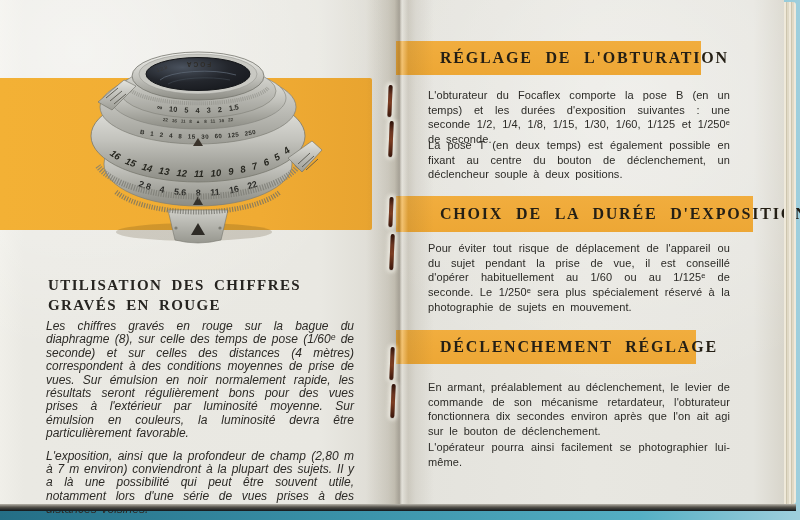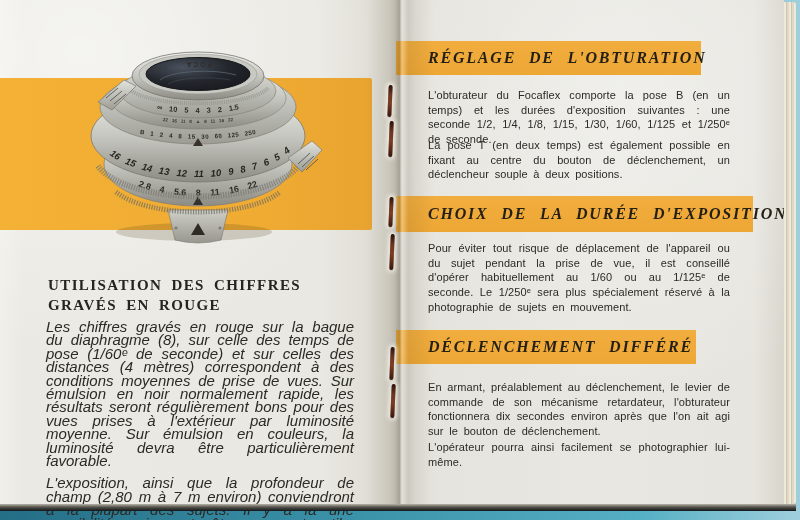--- a/index.html
+++ b/index.html
@@ -58,29 +58,29 @@
 
   .lp-heading{
     position:absolute;left:48px;top:264px;width:290px;
     font-family:"Liberation Serif",serif;font-weight:bold;
     font-size:15px;line-height:1.3;letter-spacing:1.4px;word-spacing:4px;
     color:#262420;
   }
   .lp-body{position:absolute;left:46px;top:320px;width:308px;}
   .lp-body p{
     margin:0 0 9px 0;font-style:italic;font-weight:500;
-    font-size:15px;line-height:13.4px;text-align:justify;
+    font-size:12px;line-height:13.4px;text-align:justify;
     word-spacing:1.5px;color:#2c2a26;
   }
 
   
   .banner{
     position:absolute;left:396px;height:34px;display:flex;align-items:center;
     background:linear-gradient(#f1ad3e,#eda735);
-    padding-left:32px;box-sizing:border-box;font-style:italic;
+    padding-left:44px;box-sizing:border-box;
   }
   .banner span{
     font-family:"Liberation Serif",serif;font-weight:bold;
     font-size:16px;letter-spacing:1.8px;word-spacing:7px;color:#241f15;
     white-space:nowrap;
   }
   .rp-para{
     position:absolute;left:428px;width:302px;margin:0;
     font-size:11px;line-height:14.7px;text-align:justify;
     word-spacing:2.5px;letter-spacing:.1px;color:#2b2a26;font-weight:500;
@@ -205,21 +205,21 @@
   </div>
   <p class="rp-para" style="top:88px;">L'obturateur du Focaflex comporte la pose B (en un temps) et les durées d'exposition suivantes : une seconde 1/2, 1/4, 1/8, 1/15, 1/30, 1/60, 1/125 et 1/250ᵉ de seconde.</p>
   <p class="rp-para" style="top:138px;">La pose T (en deux temps) est également possible en fixant au centre du bouton de déclenchement, un déclencheur souple à deux positions.</p>
 
   <div class="banner" style="top:196px;width:357px;height:36px;">
     <span>CHOIX DE LA DURÉE D'EXPOSITION</span>
   </div>
   <p class="rp-para" style="top:241px;">Pour éviter tout risque de déplacement de l'appareil ou du sujet pendant la prise de vue, il est conseillé d'opérer habituellement au 1/60 ou au 1/125ᵉ de seconde. Le 1/250ᵉ sera plus spécialement réservé à la photographie de sujets en mouvement.</p>
 
   <div class="banner" style="top:330px;width:300px;">
-    <span>DÉCLENCHEMENT DIFFÉRÉ</span>
+    <span>DÉCLENCHEMENT RÉGLAGE</span>
   </div>
   <p class="rp-para" style="top:380px;">En armant, préalablement au déclenchement, le levier de commande de son mécanisme retardateur, l'obturateur fonctionnera dix secondes environ après que l'on ait agi sur le bouton de déclenchement.</p>
   <p class="rp-para" style="top:440px;">L'opérateur pourra ainsi facilement se photographier lui-même.</p>
 
   <div class="gutter-shadow"></div>
   <div>
     <div class="stitch" style="left:388px;top:85px;height:32px;"></div>
     <div class="stitch" style="left:389px;top:121px;height:36px;"></div>
     <div class="stitch" style="left:389px;top:197px;height:30px;"></div>
     <div class="stitch" style="left:390px;top:234px;height:36px;"></div>

